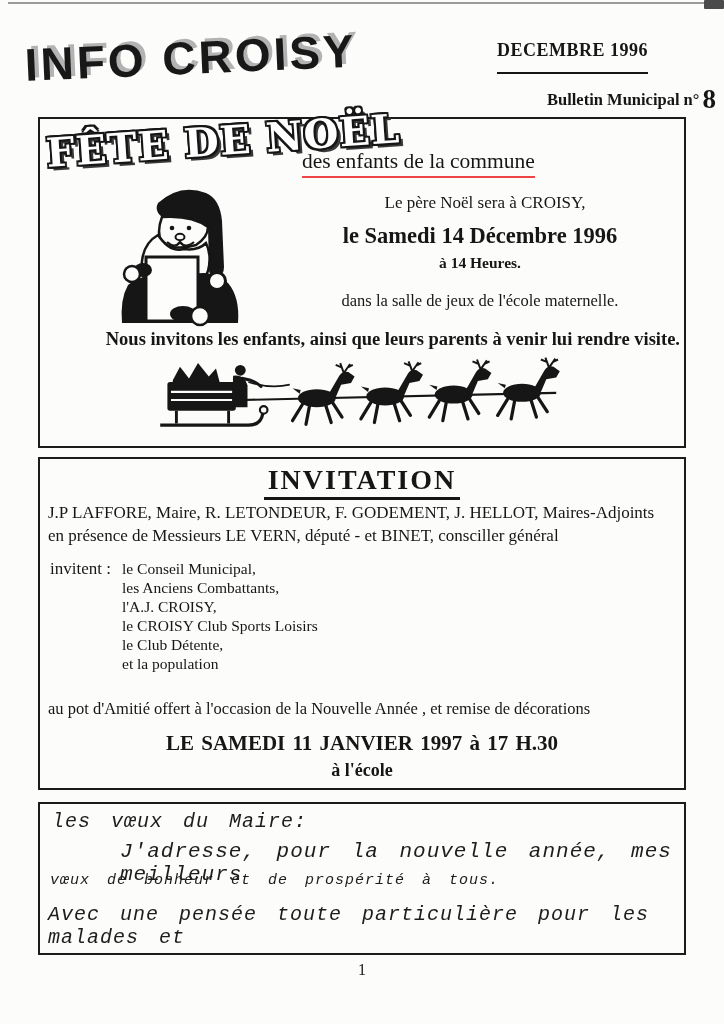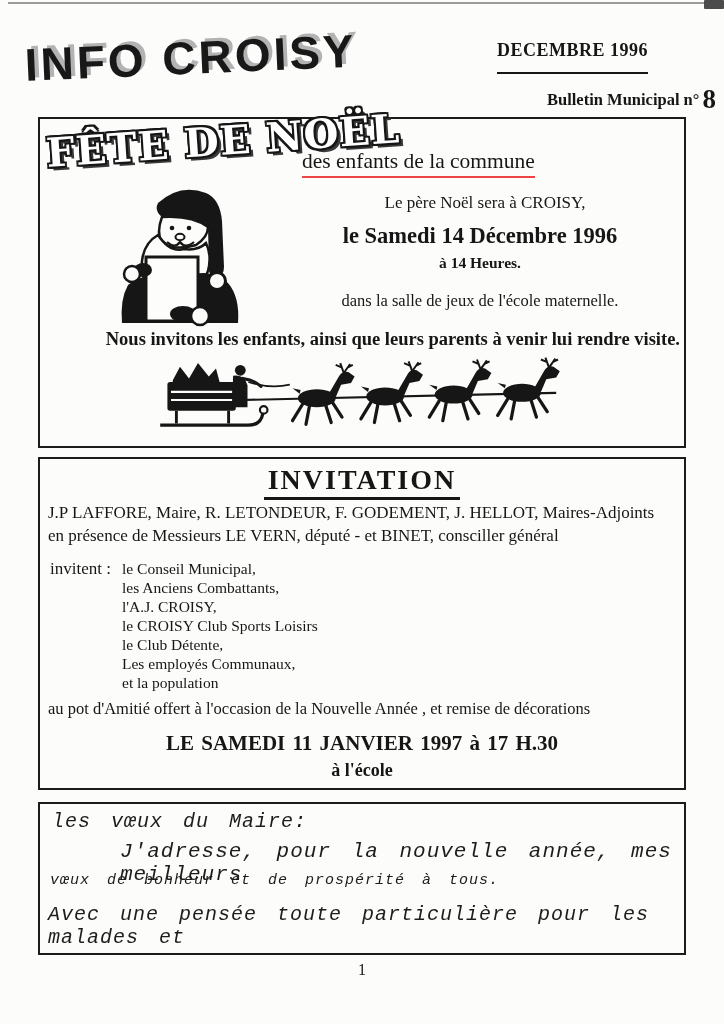--- a/index.html
+++ b/index.html
@@ -140,21 +140,20 @@
     </div>
     <div class="inv-off1">J.P LAFFORE, Maire, R. LETONDEUR, F. GODEMENT, J. HELLOT, Maires-Adjoints</div>
     <div class="inv-off2">en présence de Messieurs LE VERN, député - et BINET, consciller général</div>
     <div class="inv-label">invitent :</div>
     <div class="inv-list">
       <div>le Conseil Municipal,</div>
       <div>les Anciens Combattants,</div>
       <div>l'A.J. CROISY,</div>
       <div>le CROISY Club Sports Loisirs</div>
       <div>le Club Détente,</div>
-      <div>Les employés Communaux,</div>
       <div>et la population</div>
     </div>
     <div class="inv-occ">au pot d'Amitié offert à l'occasion de la Nouvelle Année , et remise de décorations</div>
     <div class="inv-date">LE SAMEDI 11 JANVIER 1997  à 17 H.30</div>
     <div class="inv-place">à l'école</div>
   </div>
 
   <div class="box box3 wishes">
     <div class="w0">les vœux du Maire:</div>
     <div class="w1">J'adresse, pour la nouvelle année, mes meilleurs</div>

